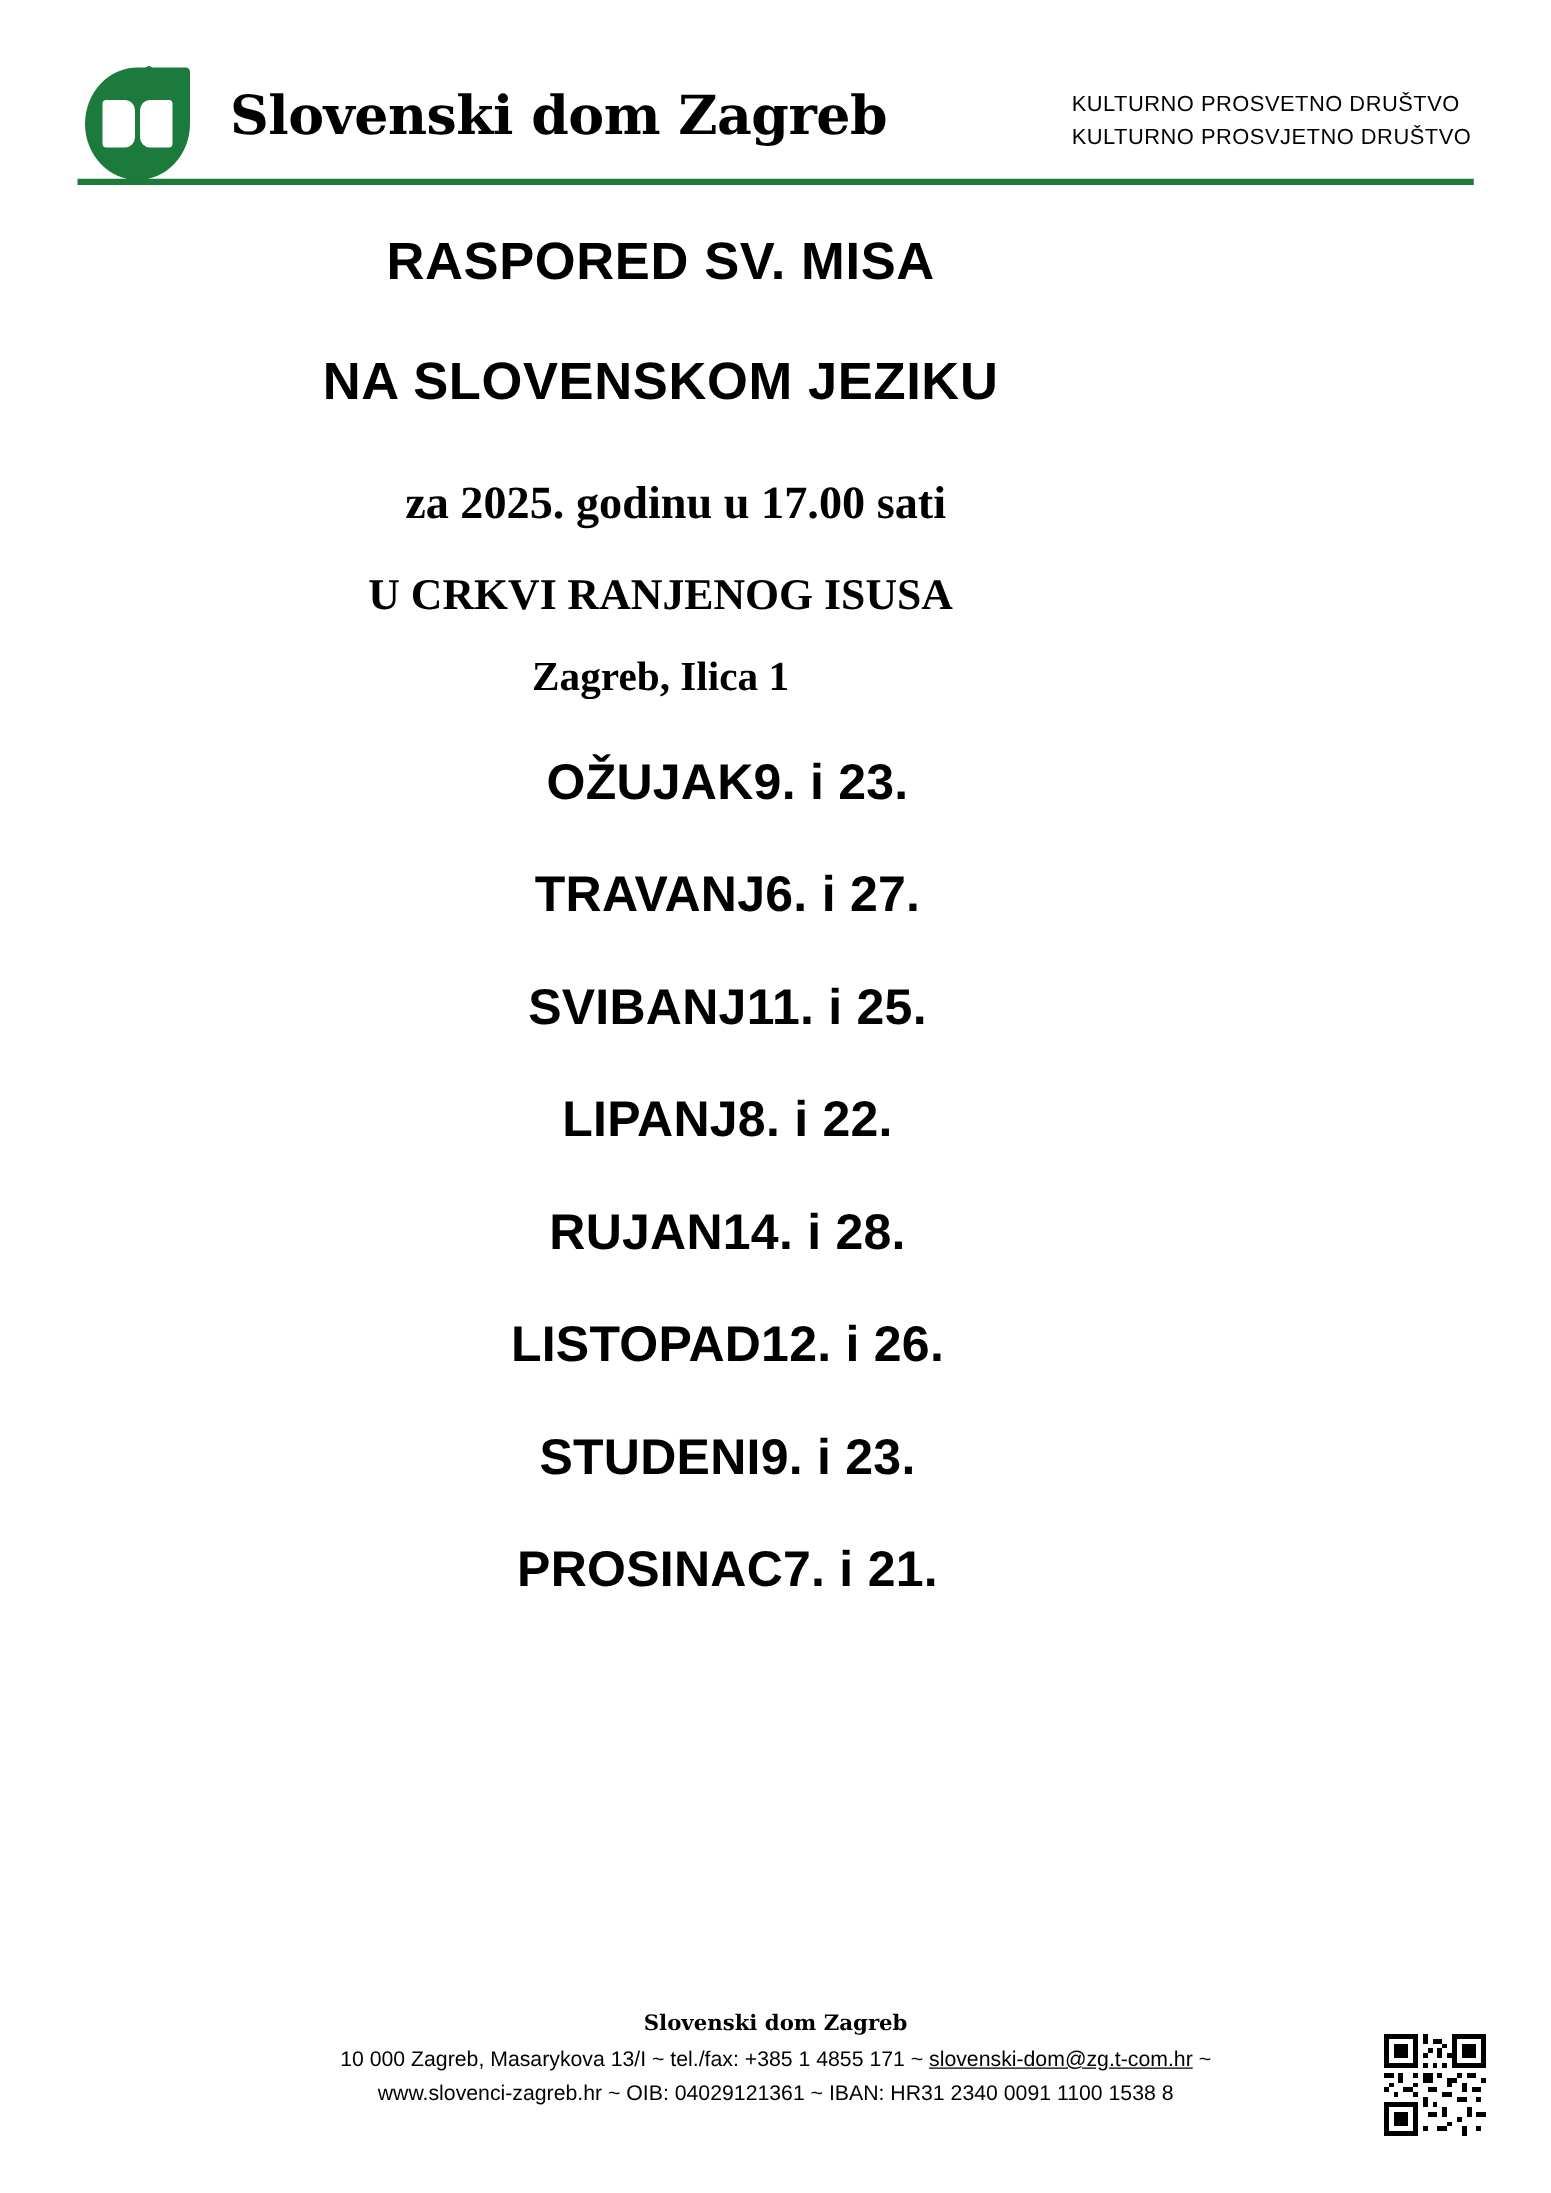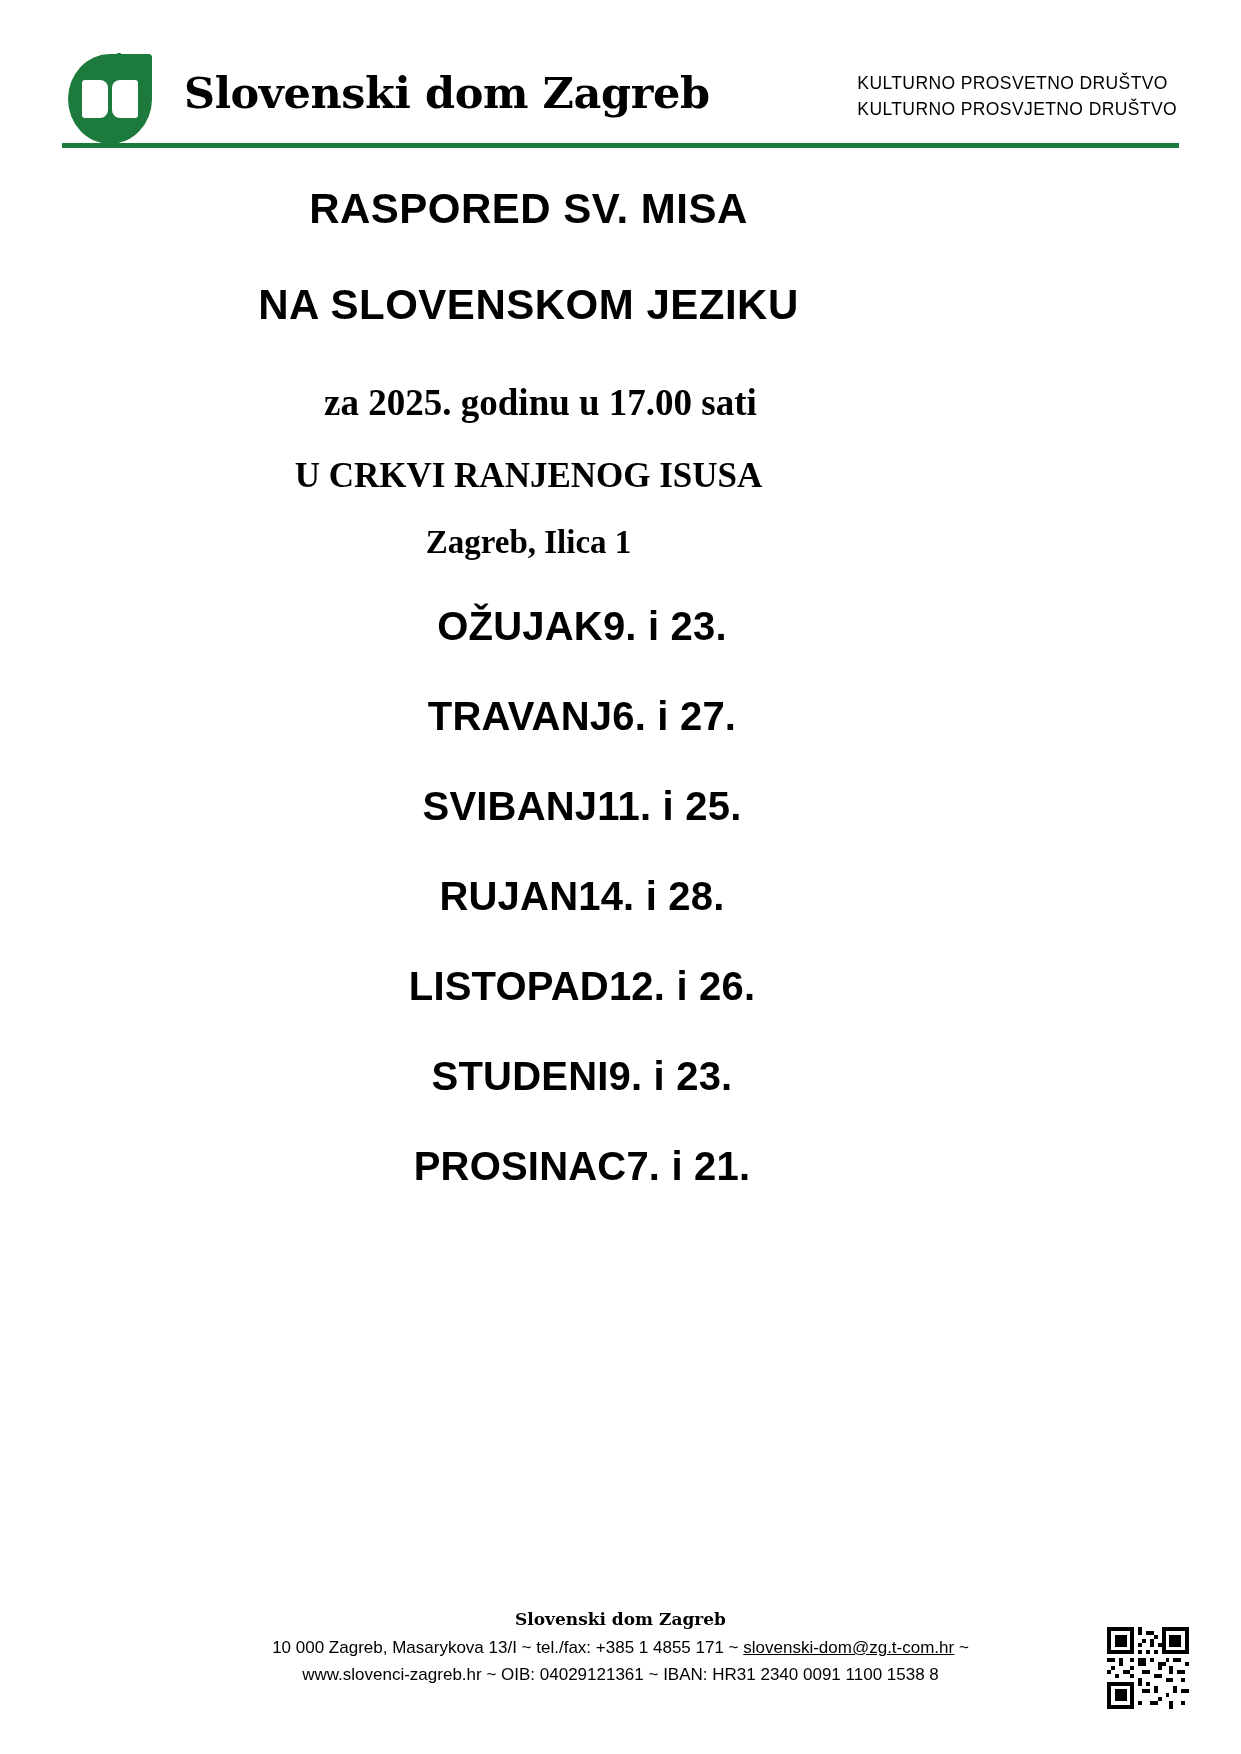--- a/index.html
+++ b/index.html
@@ -235,20 +235,24 @@
     <span class="month">OŽUJAK</span>
     <span class="dates">9. i 23.</span>
   </div>
   <div class="row">
     <span class="month">TRAVANJ</span>
     <span class="dates">6. i 27.</span>
   </div>
   <div class="row">
     <span class="month">SVIBANJ</span>
     <span class="dates">11. i 25.</span>
+  </div>
+  <div class="row">
+    <span class="month">LIPANJ</span>
+    <span class="dates">8. i 22.</span>
   </div>
   <div class="row">
     <span class="month">RUJAN</span>
     <span class="dates">14. i 28.</span>
   </div>
   <div class="row">
     <span class="month">LISTOPAD</span>
     <span class="dates">12. i 26.</span>
   </div>
   <div class="row">

